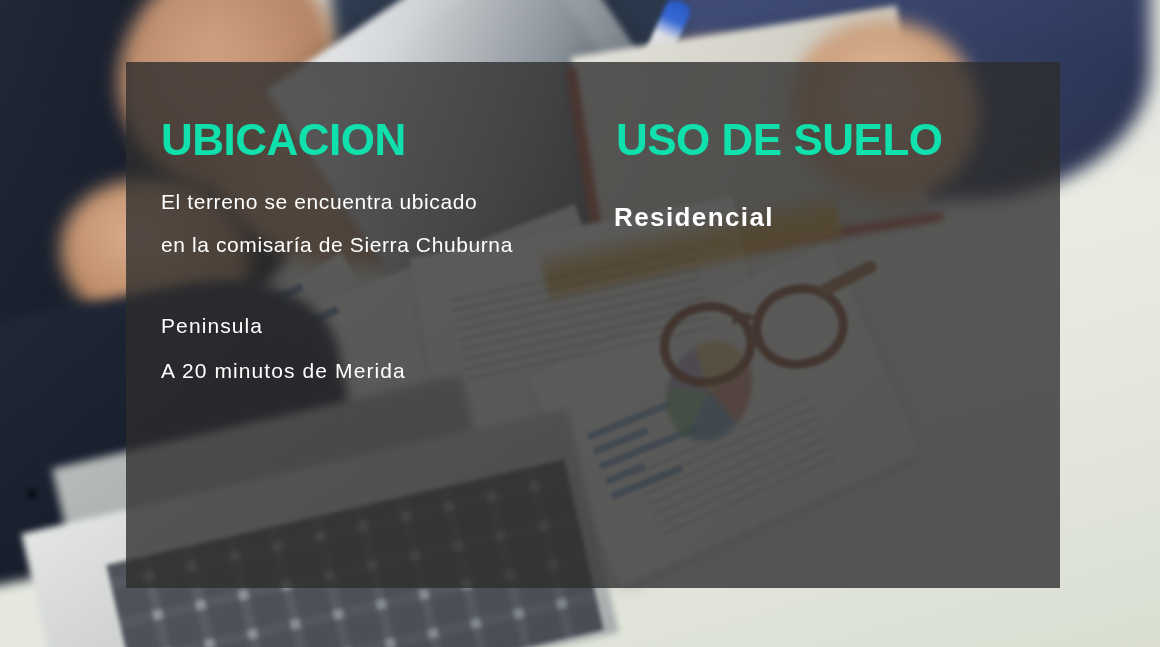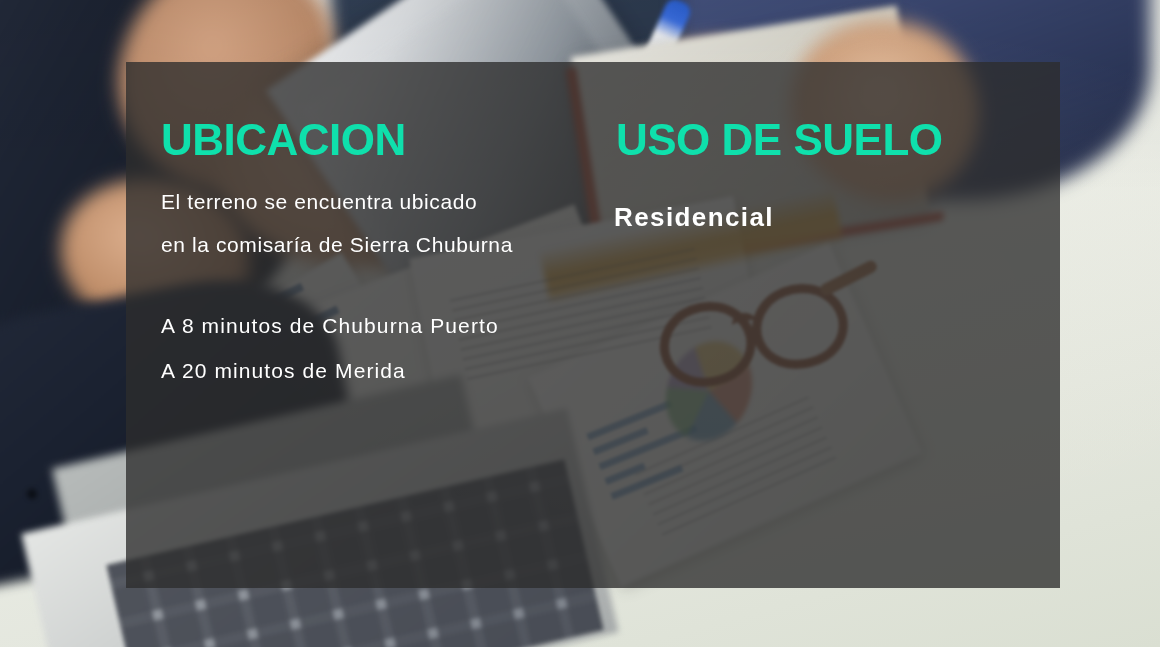--- a/index.html
+++ b/index.html
@@ -405,21 +405,21 @@
 
   <div class="content">
 
     <div class="col-left">
       <h1 class="heading">UBICACION</h1>
 
       <p class="subtitle">El terreno se encuentra ubicado</p>
       <p class="subtitle" style="top:161px;">en la comisaría de Sierra Chuburna</p>
 
       <ul class="features">
-        <li>A 8 minutos de Chuburna Puerto</li>
+        <li>Peninsula</li>
         <li>A 20 minutos de Merida</li>
       </ul>
     </div>
 
     <div class="col-right">
       <h1 class="heading">USO DE SUELO</h1>
 
       <p class="value">Residencial</p>
     </div>
 

